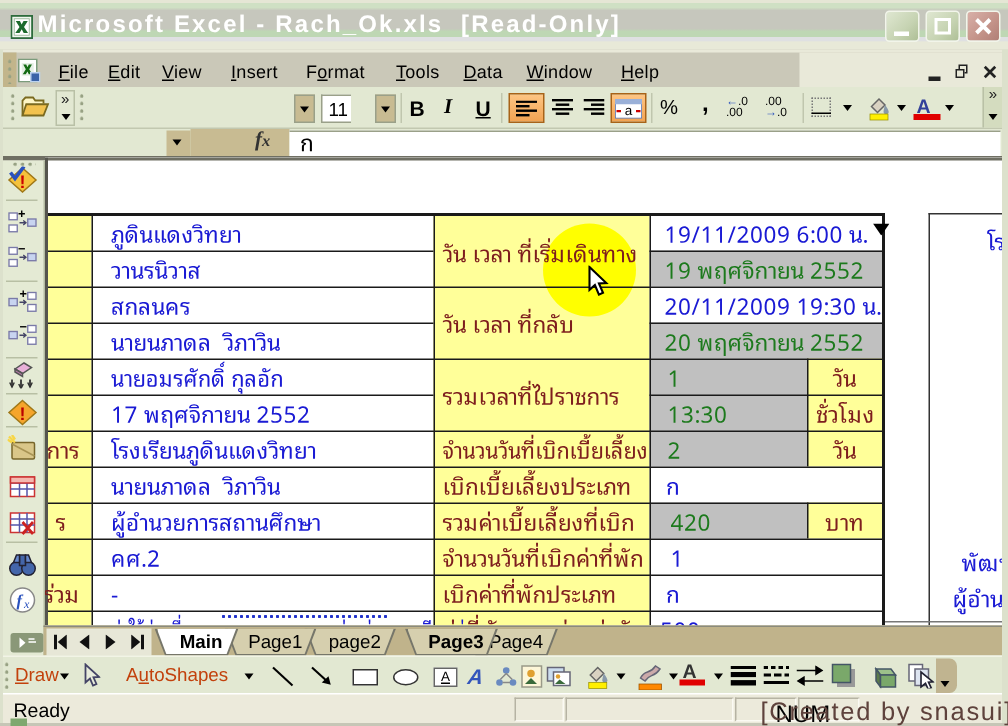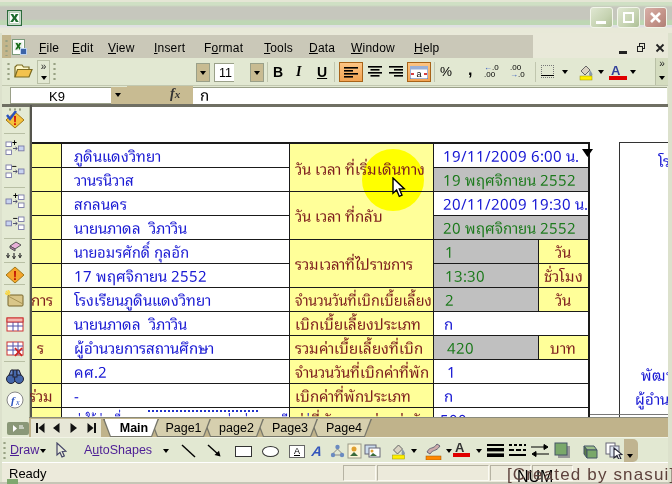--- a/index.html
+++ b/index.html
@@ -38,21 +38,21 @@
 .vl{position:absolute;background:#1a1a1a;width:1px}
 
 #tabbar{left:29px;top:417px;width:639px;height:20px;background:#c0b38b;border-top:1px solid #8a8a7c}
 #navstrip{left:2px;top:1px;width:70px;height:19px;background:#e7e7d7}
 .tab{top:1px;height:18px;font-size:12.5px;text-align:center;padding-top:2px;text-indent:6px}
 .tab .bgd{position:absolute;left:0;top:0;width:100%;height:100%;clip-path:polygon(0 0,100% 0,calc(100% - 7px) 100%,7px 100%);background:#76766a}
 .tab .bgl{position:absolute;left:1.5px;top:0;width:calc(100% - 3px);height:calc(100% - 1px);clip-path:polygon(0 0,100% 0,calc(100% - 6.4px) 100%,6.4px 100%);background:#d6cfae}
 .tab span{position:relative}
 
 #drawbar{left:0;top:437px;width:672px;height:25px;background:#e2e8d2;border-top:1px solid #f2f4e6}
-.dtxt{top:5px;font-size:12.5px;color:#4c1d95}
+.dtxt{top:5px;font-size:12.5px;color:#c2410c}
 
 #statusbar{left:0;top:462px;width:672px;height:22px;background:#eceadb;border-top:1px solid #fff}
 .panel{position:absolute;top:2px;height:16px;border:1px solid #b6b3a3;border-bottom-color:#fbfaf3;border-right-color:#fbfaf3}
 
 #wbl{left:0;top:33px;width:2px;height:451px;background:#dce1cc}
 #wbr{left:668px;top:33px;width:4px;height:451px;background:#dce1cc}
 #wbb{left:0;top:482px;width:672px;height:2px;background:#c6c6b6}
 </style></head>
 <body>
 <svg width="0" height="0" style="position:absolute">
@@ -246,20 +246,21 @@
     </defs>
   </svg>
 
 <div class="abs" id="titlebar">
  <svg class="abs" style="left:7px;top:10px" width="15" height="16" viewBox="0 0 15 16">
       <rect x="0" y="0" width="15" height="16" fill="#2d6b3c"></rect>
       <rect x="1.2" y="1.2" width="12.6" height="13.6" fill="#f2f7f0"></rect>
       <rect x="2.5" y="2.5" width="10" height="11" fill="#fff" stroke="#9ab89a" stroke-width=".6"></rect>
       <path d="M3.5 4 L6.3 4 L7.4 6.4 L8.7 4 L11.5 4 L9 8 L11.7 12 L8.8 12 L7.5 9.5 L6 12 L3.2 12 L6 8 Z" fill="#1d6b2d"></path>
     </svg>
+ <div class="abs" id="title-text">Microsoft Excel - Rach_Ok.xls  [Read-Only]</div>
  <div class="abs tbtn g" style="left:590px">
       <div class="abs" style="left:5px;top:13px;width:10px;height:3px;background:#fff"></div>
     </div>
  <div class="abs tbtn g" style="left:617px">
       <div class="abs" style="left:5px;top:4px;width:11px;height:11px;border:2px solid #fff"></div>
     </div>
  <div class="abs tbtn r" style="left:644px">
       <svg class="abs" style="left:4px;top:3px" width="13" height="13" viewBox="0 0 13 13">
         <path d="M2 2 L11 11 M11 2 L2 11" stroke="#fff" stroke-width="2.6"></path>
       </svg>
@@ -370,21 +371,20 @@
       <rect x="3" y="13" width="12" height="4" fill="#ffef00" stroke="#9a9200" stroke-width=".5"></rect>
     </svg>
  <span class="arr" style="left:598px;top:12px"></span>
  <div class="abs" style="left:611px;top:5px;font-size:13px;font-weight:bold;color:#33419a">A</div>
  <div class="abs" style="left:609px;top:18px;width:18px;height:4px;background:#e00000"></div>
  <span class="arr" style="left:630px;top:12px"></span>
  <div class="abs" style="left:655px;top:0;width:13px;height:27px;background:#d4dcbf;border-left:1px solid #b9c0a6;font-size:10px;color:#222;text-align:center;line-height:12px">»<span class="arr" style="left:3px;top:18px;border-left-width:3px;border-right-width:3px"></span></div>
 </div>
 
 <div class="abs" id="formulabar">
- <div class="abs" style="left:10px;top:1px;width:101px;height:17px;background:#fff;border:1px solid #9aa089;border-right:none;font-size:13px;padding:1px 0 0 38px">K9</div>
  <div class="abs" style="left:111px;top:1px;width:16px;height:17px;background:#c8bb92">
       <span class="arr" style="left:4px;top:6px"></span>
     </div>
  <div class="abs" style="left:127px;top:0;width:66px;height:19px;background:#c8bb92"></div>
  <div class="abs" style="left:170px;top:0;font-size:14px;font-style:italic;font-weight:bold;font-family:'Liberation Serif',serif;color:#333">f<span style="font-size:11px">x</span></div>
  <div class="abs" style="left:193px;top:1px;width:474px;height:17px;background:#fff;border-top:1px solid #9aa089"></div>
 </div>
 <div class="abs" id="fdark"></div>
 
 <div class="abs" id="lefttb">
@@ -1238,21 +1238,21 @@
  <svg class="abs" style="left:41px;top:5px" width="8" height="10">
       <path d="M0.5 0 L7 5 L0.5 10 Z" fill="#111"></path>
     </svg>
  <svg class="abs" style="left:58px;top:5px" width="10" height="10">
       <path d="M0.5 0 L6.5 5 L0.5 10 Z" fill="#111"></path>
       <path d="M8 0 L8 10" stroke="#111" stroke-width="2"></path>
     </svg>
  <div class="abs tab" style="left:74px;width:56px;font-weight:bold;z-index:9"><div class="bgd"></div><div class="bgl" style="background:#fff"></div><span>Main</span></div>
  <div class="abs tab" style="left:121px;width:61px;font-weight:normal;z-index:5"><div class="bgd"></div><div class="bgl" style="background:#d6cfae"></div><span>Page1</span></div>
  <div class="abs tab" style="left:174px;width:61px;font-weight:normal;z-index:4"><div class="bgd"></div><div class="bgl" style="background:#d6cfae"></div><span>page2</span></div>
- <div class="abs tab" style="left:227px;width:62px;font-weight:normal;z-index:3"><div class="bgd"></div><div class="bgl" style="background:#d6cfae"></div><span>Page3</span></div>
+ <div class="abs tab" style="left:241px;width:62px;font-weight:bold;z-index:3"><div class="bgd"></div><div class="bgl" style="background:#d6cfae"></div><span>Page3</span></div>
  <div class="abs tab" style="left:281px;width:62px;font-weight:normal;z-index:2"><div class="bgd"></div><div class="bgl" style="background:#d6cfae"></div><span>Page4</span></div>
 </div>
 
 <div class="abs" id="drawbar">
  <div class="abs vdots" style="left:3px;top:3px;height:19px"></div>
  <div class="abs dtxt" style="left:10px"><u>D</u>raw</div>
  <span class="arr" style="left:40px;top:11px"></span>
  <svg class="abs" style="left:55px;top:4px" width="12" height="16">
       <path d="M2 1 L2 13 L5 10.4 L7 15 L9.3 14 L7.3 9.5 L11 9.3 Z" fill="#e8ecdc" stroke="#446" stroke-width="1.2"></path>
     </svg>

